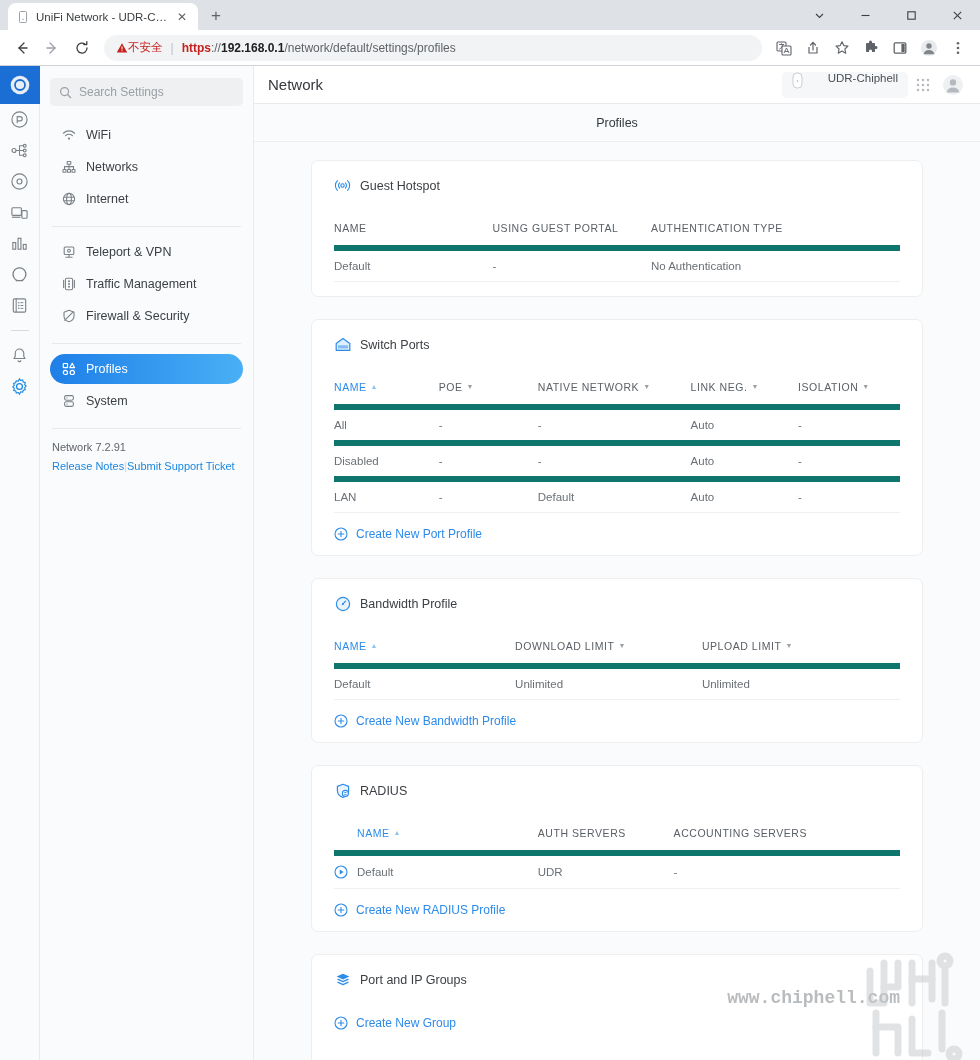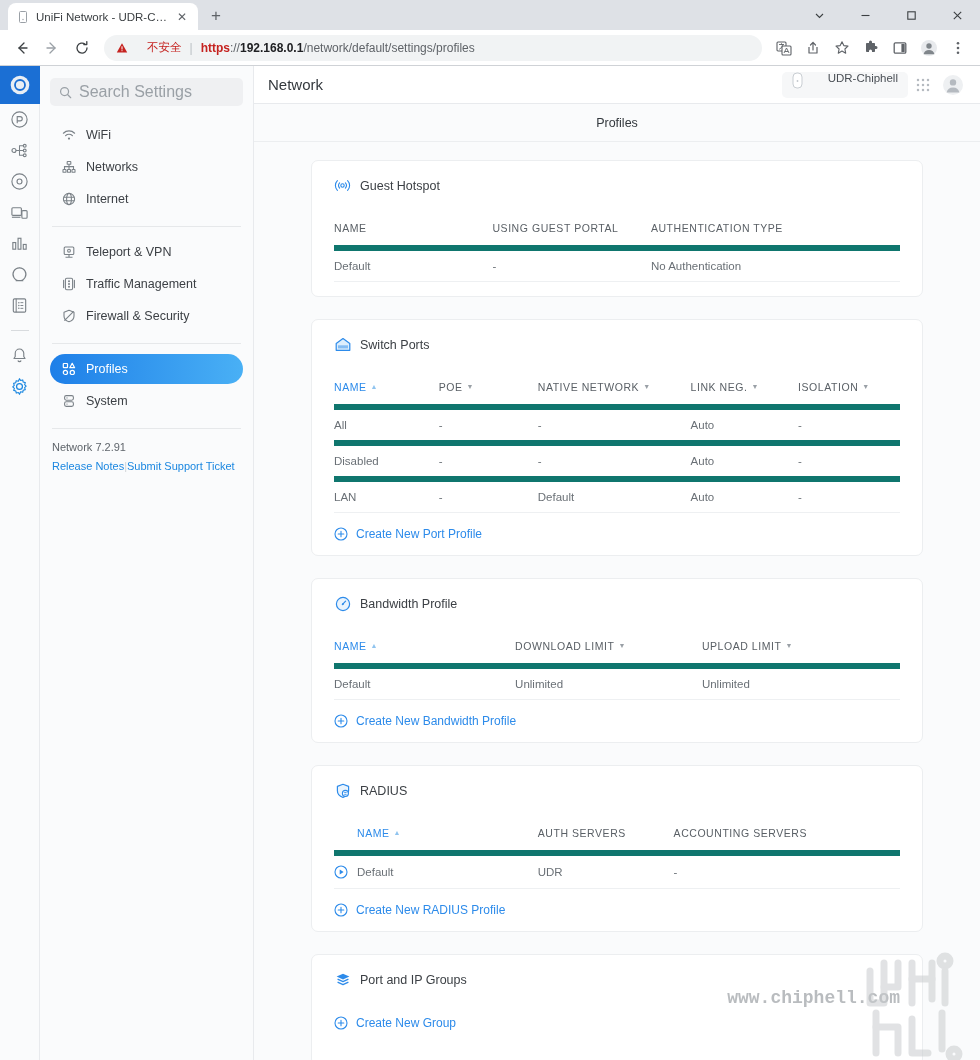--- a/index.html
+++ b/index.html
@@ -52,21 +52,21 @@
   }
   .tb-btn {
     width: 28px; height: 28px; display: flex; align-items: center;
     justify-content: center; color: #5f6368; border-radius: 50%;
   }
   .omnibox {
     flex: 1; height: 26px; background: #f1f3f4; border-radius: 13px;
     display: flex; align-items: center; padding: 0 12px; gap: 6px;
     margin: 0 6px;
   }
-  .insecure-badge { display: flex; align-items: center; gap: 19px; }
+  .insecure-badge { display: flex; align-items: center; gap: 0; }
   .insecure-text { color: #c5221f; font-size: 11.5px; }
   .omni-sep { color: #bdc1c6; font-size: 12px; margin: 0 2px; }
   .url { font-size: 12px; color: #202124; white-space: nowrap; }
   .url .scheme { color: #c5221f; font-weight: bold; text-align: right; }
   .url .host { color: #202124; font-weight: bold; }
   .url .path { color: #5f6368; }
   .tb-right { display: flex; align-items: center; gap: 1px; }
 
   
   .app { flex: 1; display: flex; background: #f6f7f8; position: relative; overflow: hidden; }
@@ -92,21 +92,21 @@
   .settings-panel {
     width: 214px; flex: 0 0 214px; background: #fafbfc;
     border-right: 1px solid #e8eaed; padding: 12px 10px 0 10px;
     display: flex; flex-direction: column;
   }
   .search-box {
     height: 28px; background: #eff0f2; border-radius: 5px;
     display: flex; align-items: center; gap: 7px; padding: 0 9px;
     margin-bottom: 14px;
   }
-  .search-ph { font-size: 16px; color: #9aa0a6; }
+  .search-ph { font-size: 12px; color: #9aa0a6; }
   .nav-item {
     height: 30px; display: flex; align-items: center; gap: 10px;
     padding: 0 11px; border-radius: 15px; font-size: 12.5px; color: #3c4045;
     margin-bottom: 2px;
   }
   .nav-item .ni-icon { width: 15px; display: flex; align-items: center; justify-content: center; color: #7b8288; }
   .nav-item.active {
     background: linear-gradient(90deg, #1e7fe8 0%, #49b0f5 100%);
     color: #ffffff;
   }

